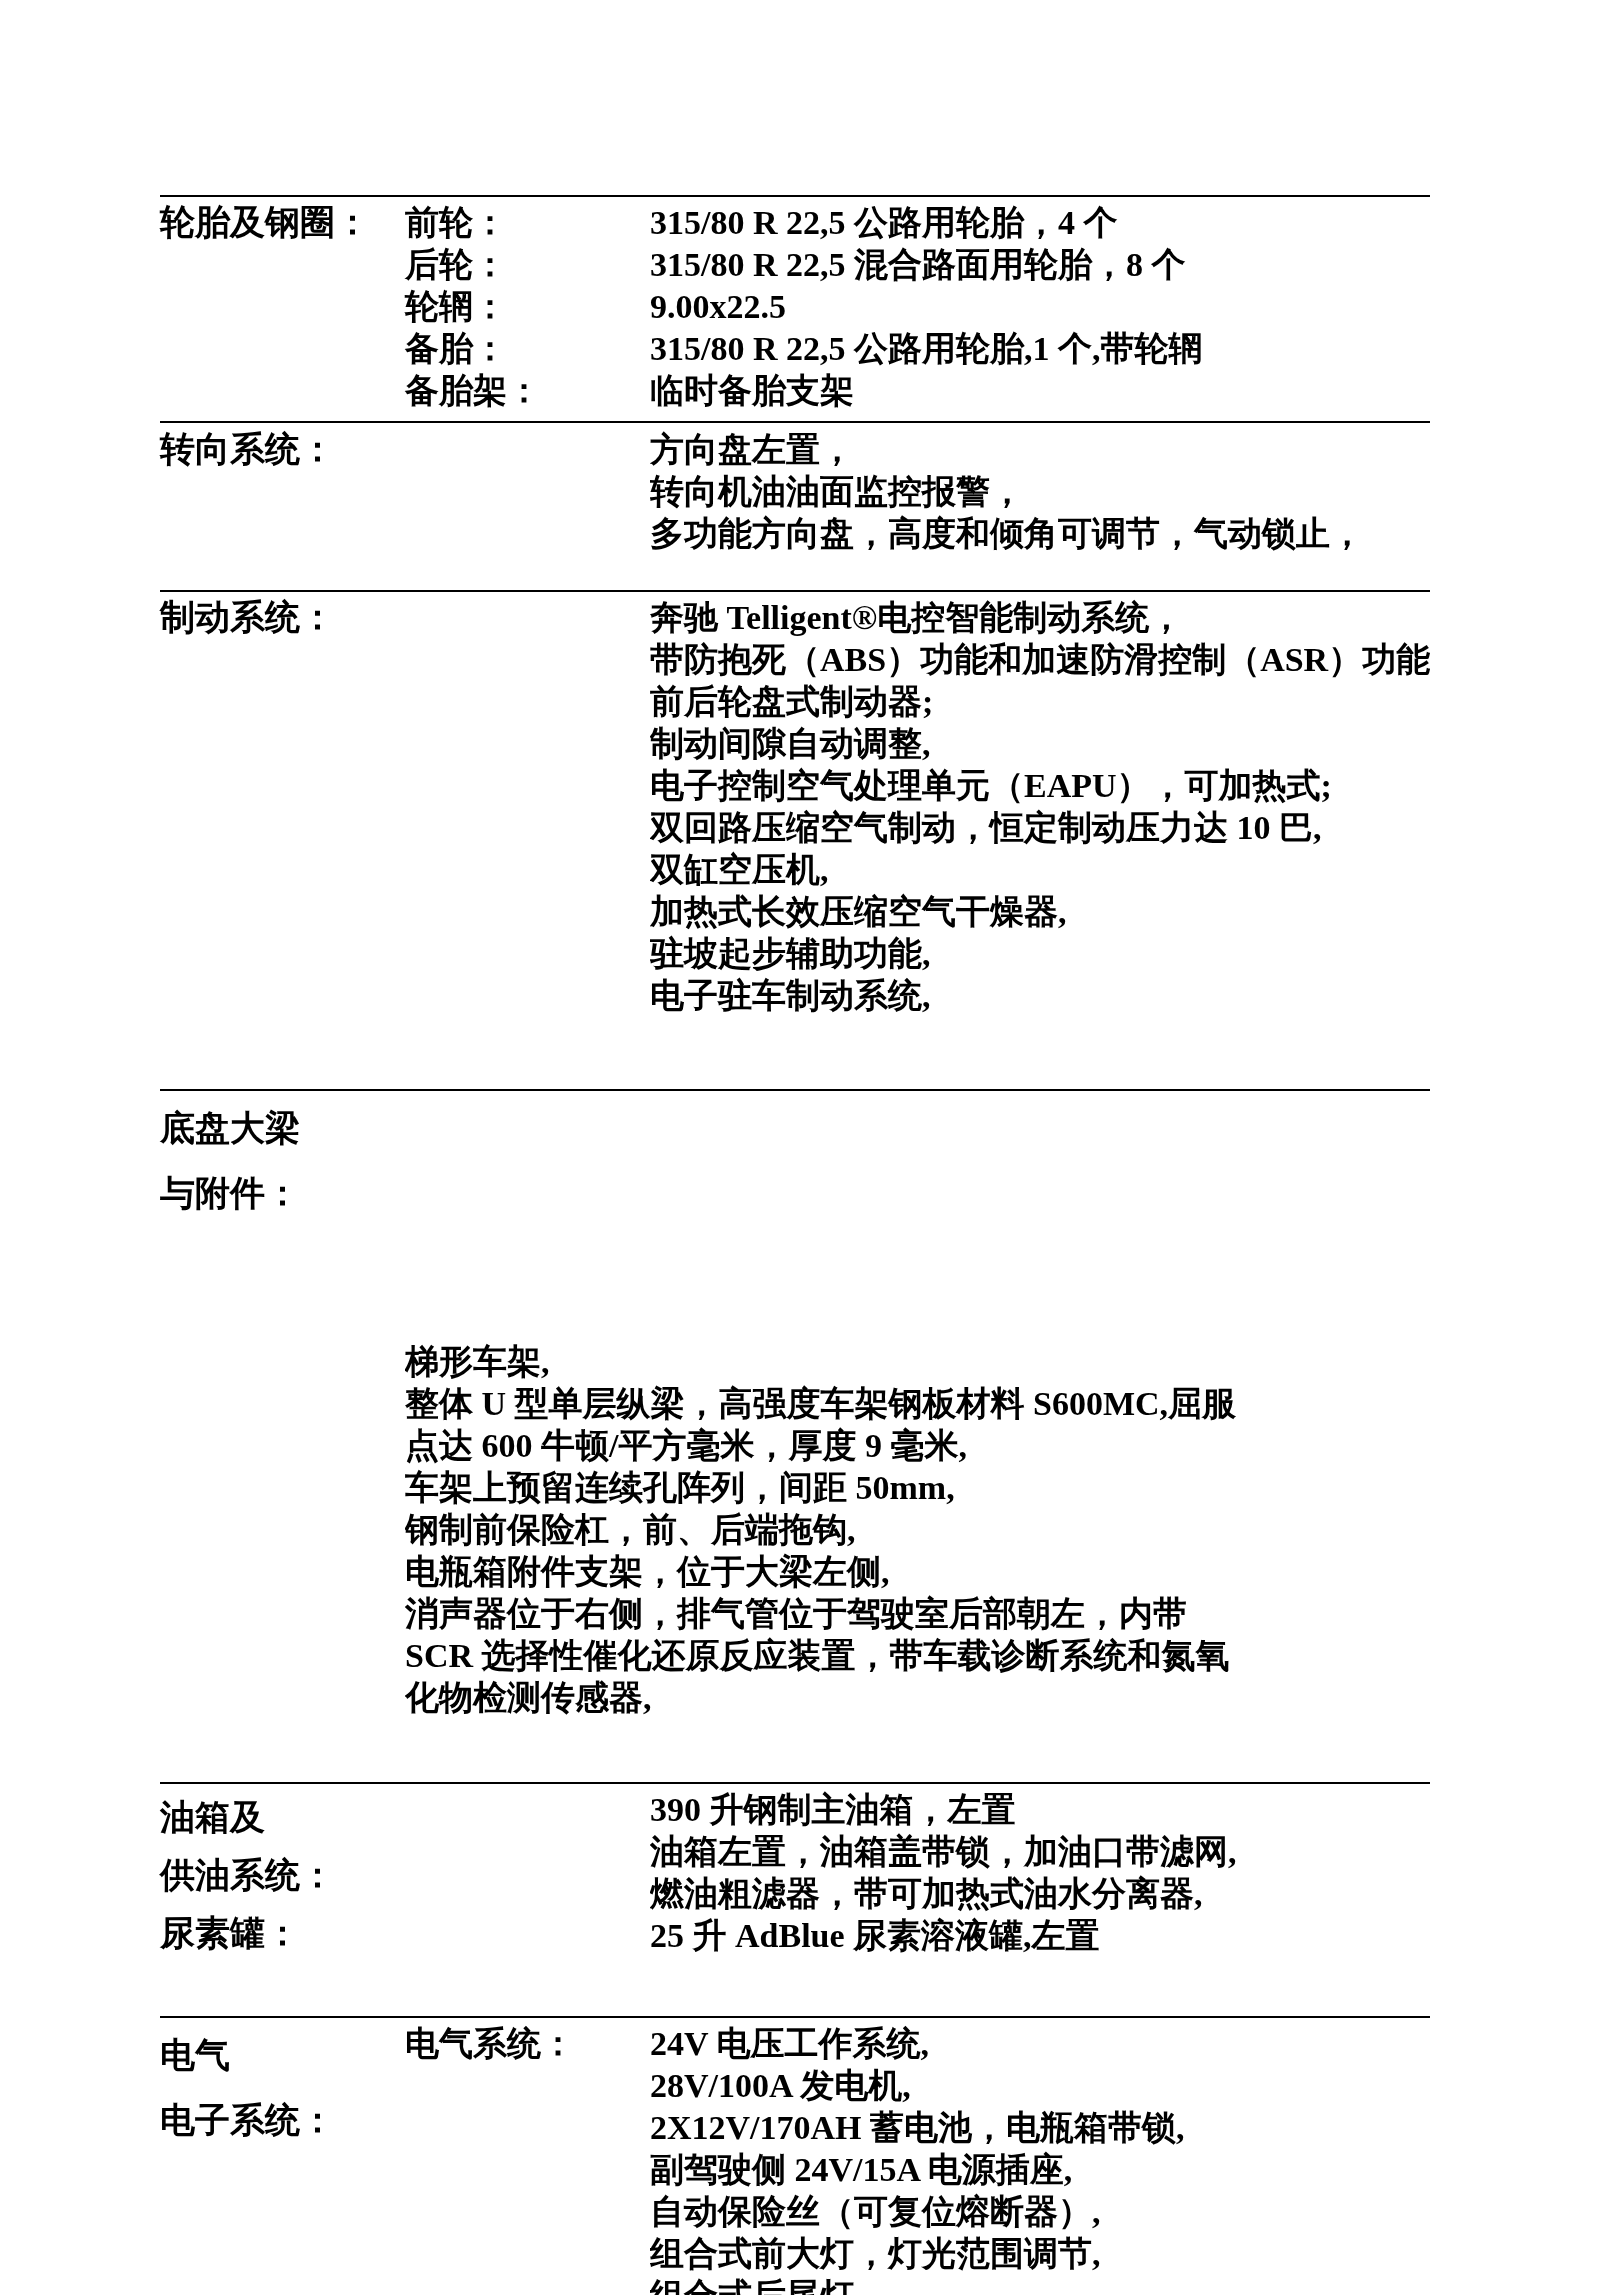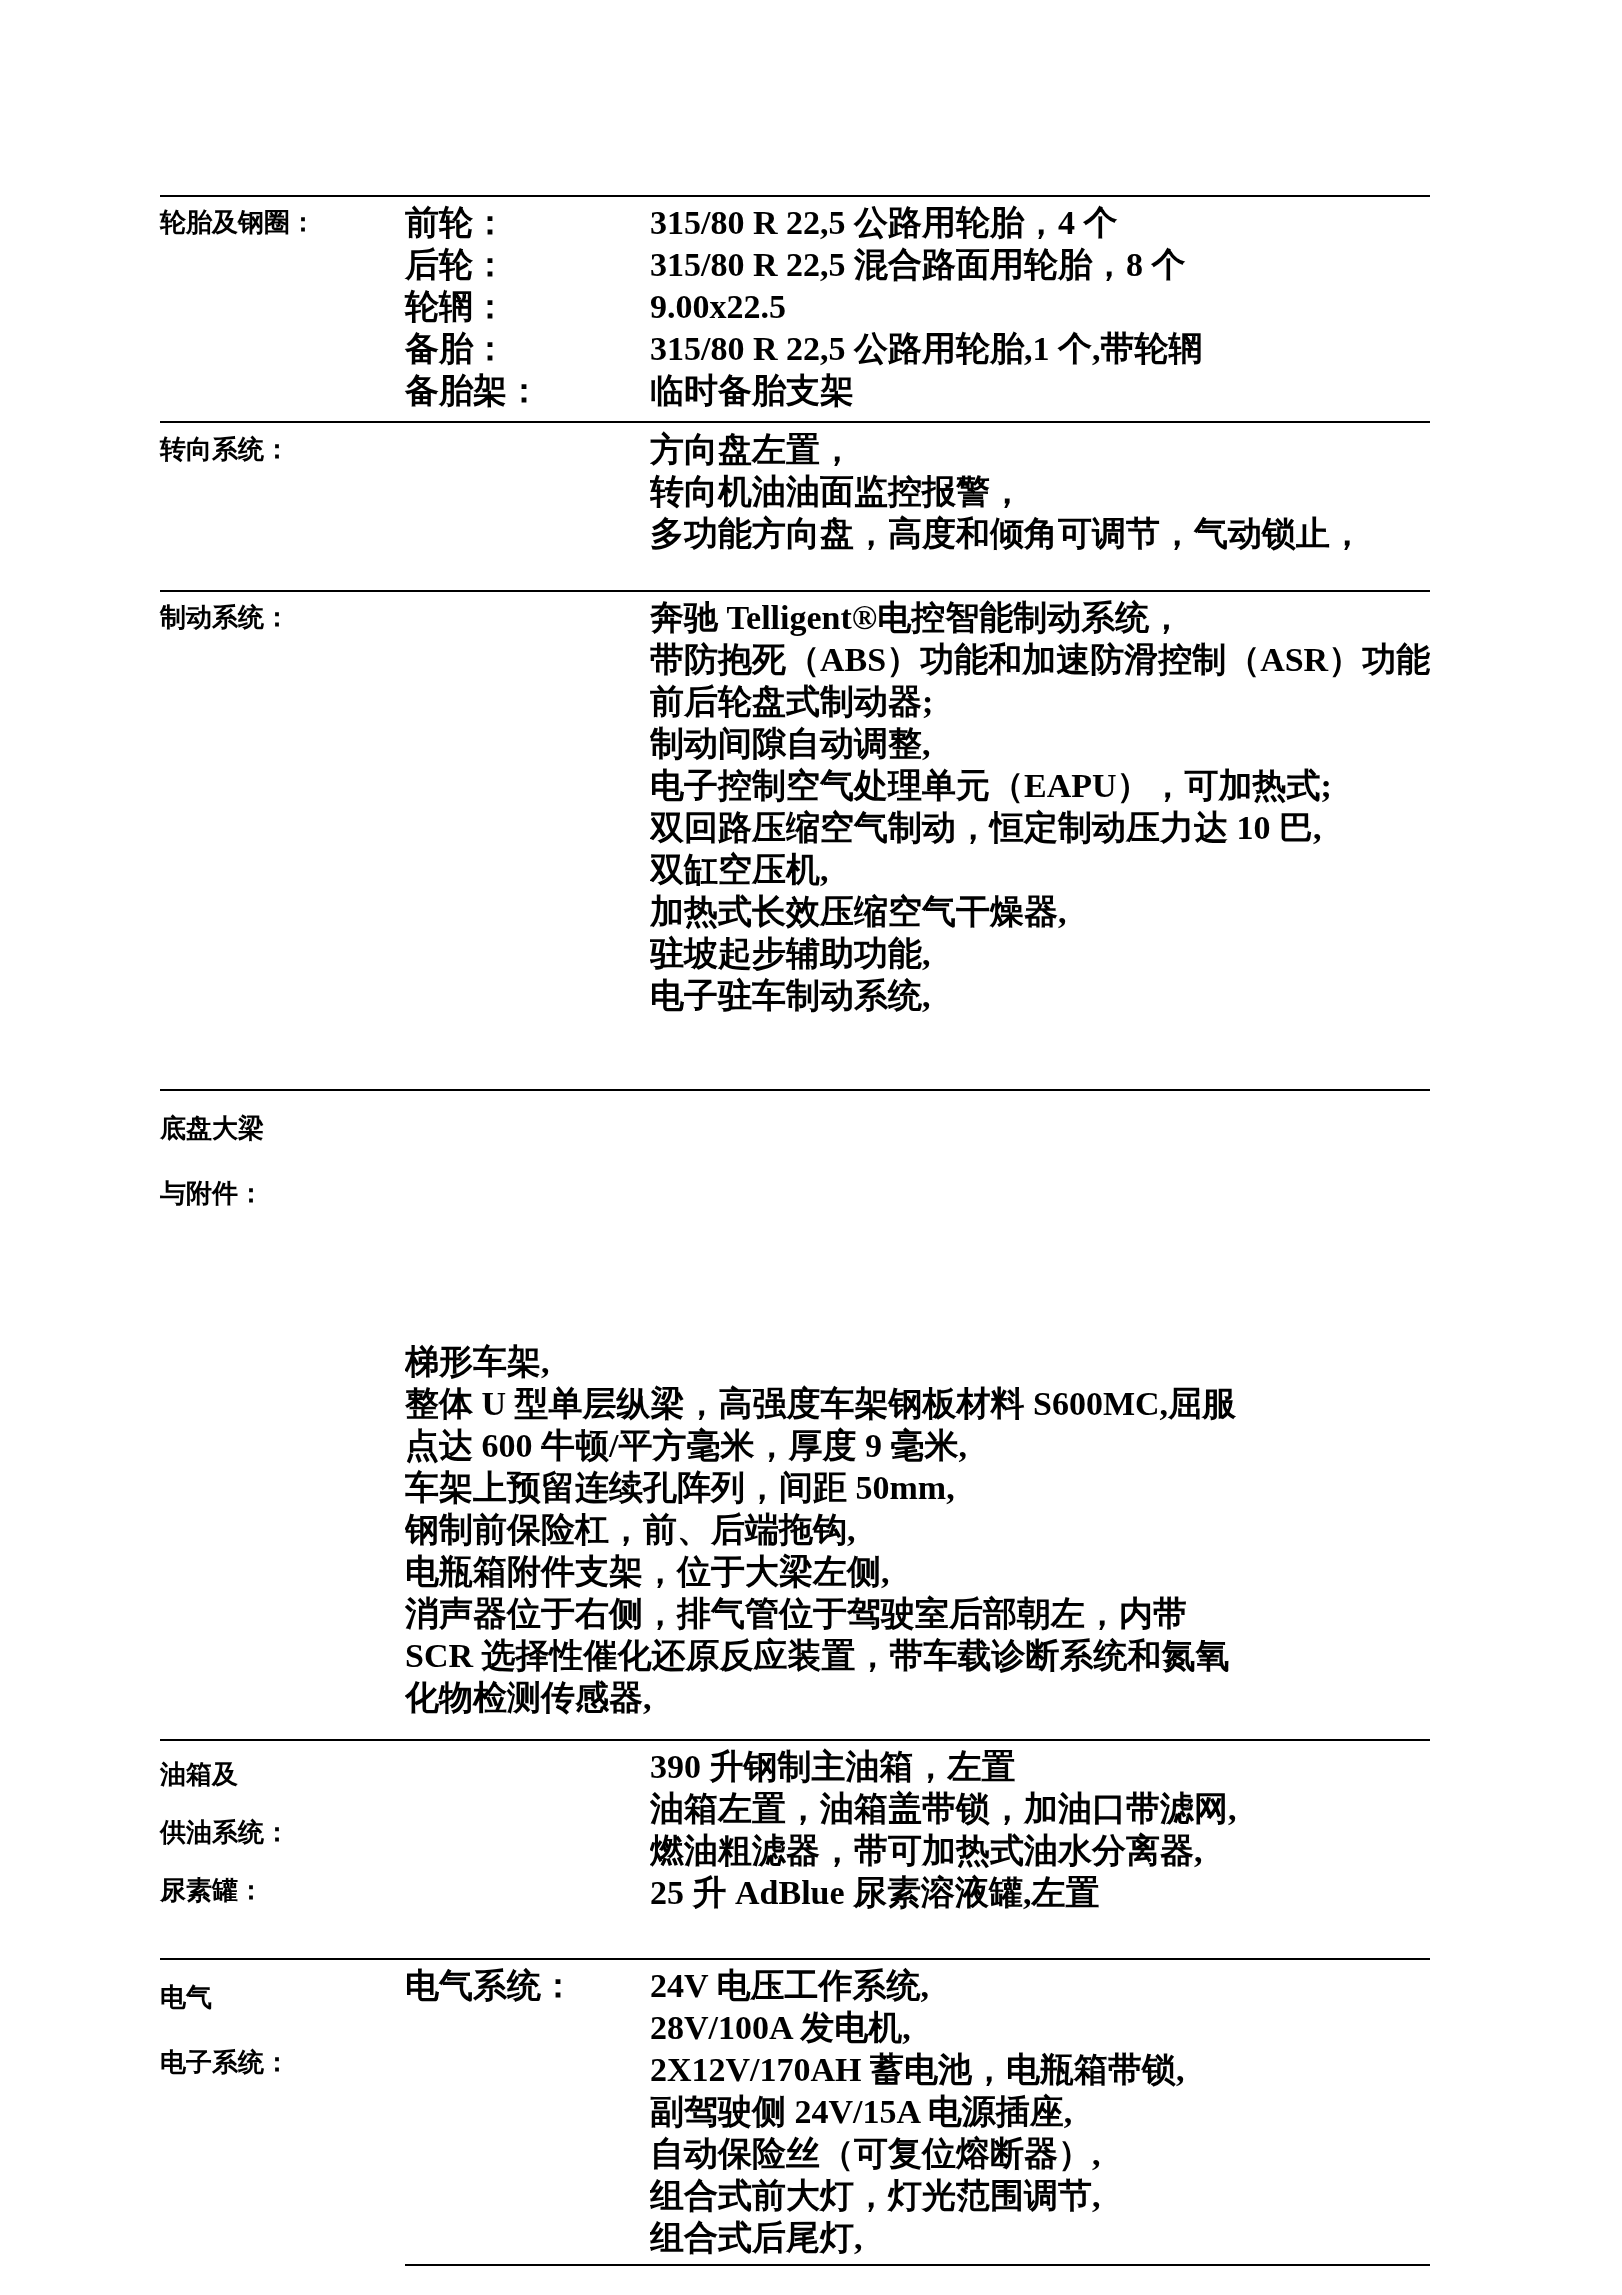--- a/index.html
+++ b/index.html
@@ -24,21 +24,21 @@
     font-weight: 700;
   }
   .spec-section {
     display: flex;
     border-top: 2.6px solid #000000;
     padding-top: 5.2px;
     align-items: flex-start;
   }
   .col-label {
     flex: 0 0 245px;
-    font-size: 26px;
+    font-size: 35px;
     line-height: 42px;
     white-space: nowrap;
   }
   .spec-section.multi .label-line { line-height: 65px; }
   .spec-section.sec-5 .label-line { line-height: 58px; }
   .rows {
     flex: 1 1 auto;
     min-width: 0;
   }
   .row { display: flex; }
@@ -53,21 +53,21 @@
     min-width: 0;
     font-size: 34px;
     line-height: 42px;
     white-space: nowrap;
     overflow: hidden;
   }
   .sec-1 { padding-bottom: 9.2px; }
   .sec-2 { padding-bottom: 35px; }
   .sec-3 { padding-bottom: 72px; }
   .sec-4 { padding-bottom: 19.6px; flex-direction: column; }
-  .sec-5 { padding-bottom: 38px; }
+  .sec-5 { padding-bottom: 53px; margin-top: 43px; }
   .sec-6 { padding-bottom: 5px; }
   .bottom-rule {
     border-top: 2.6px solid #000000;
     margin-left: 245px;
     height: 0;
   }
 </style>
 </head>
 <body>
 

